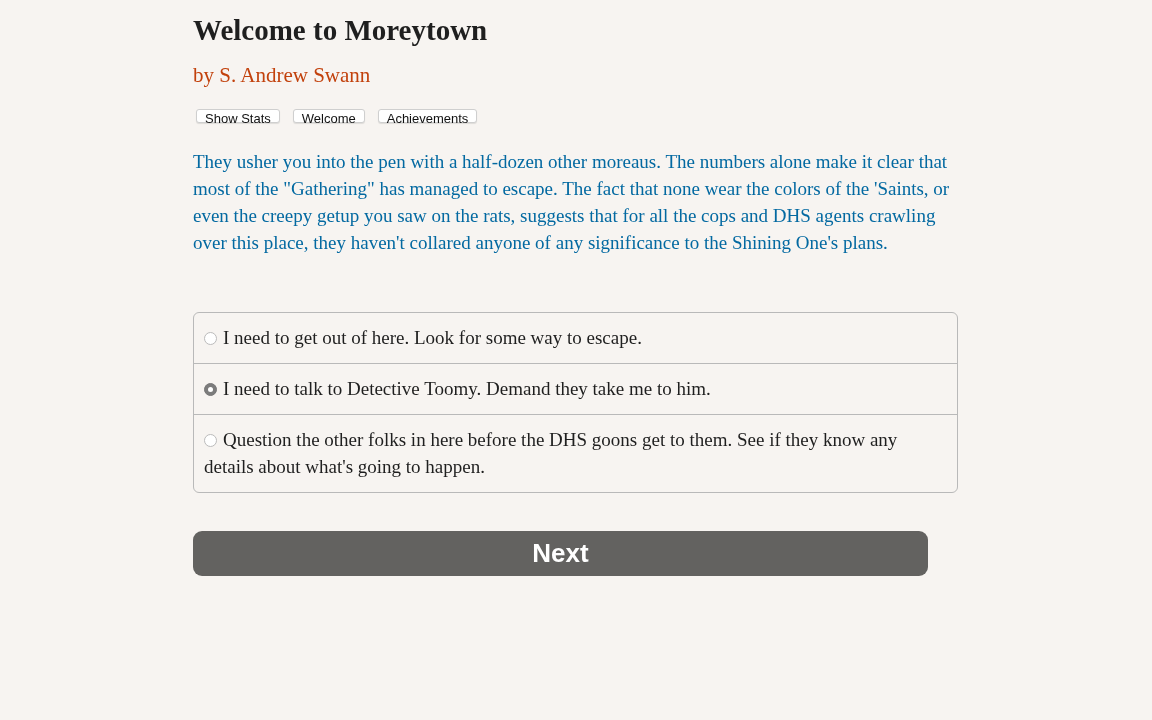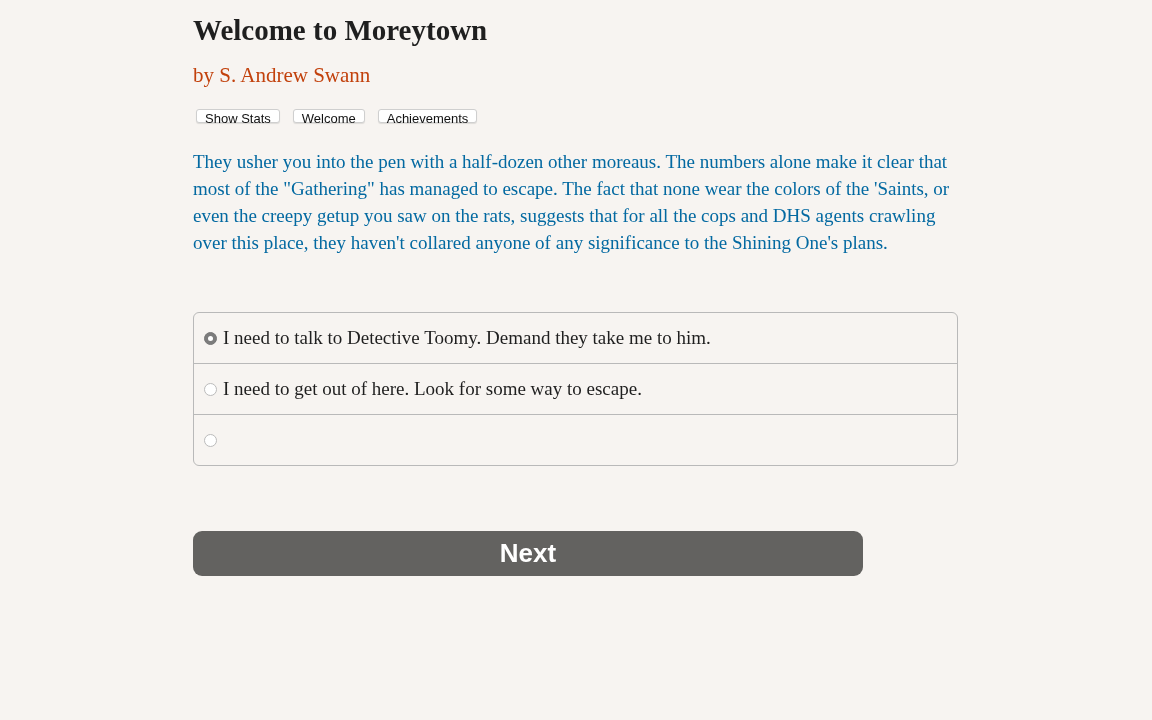--- a/index.html
+++ b/index.html
@@ -9,39 +9,39 @@
   .author { position:absolute; top:63px; left:0; font-size:21px; color:#c2410c; white-space:nowrap; }
   .btns { position:absolute; top:109px; left:3px; display:flex; gap:13px; }
   .sbtn { font-family:"Liberation Sans","DejaVu Sans",sans-serif; font-size:13px; background:#fff; border:1px solid #cfcfcf; border-radius:3px; padding:2px 8px; height:14px; box-sizing:border-box; color:#111; line-height:14px; box-shadow:0 1px 1px rgba(0,0,0,0.1); cursor:pointer; }
   .story { position:absolute; top:148px; left:0; width:765px; font-size:19px; line-height:27px; color:#0369a1; margin:0; }
   .choices { position:absolute; top:312px; left:0; width:763px; border:1px solid #b9b9b9; border-radius:6px; background:#f7f4f1; }
   .choice { padding:11px 10px 12px 10px; border-top:1px solid #b9b9b9; font-size:19px; line-height:27px; color:#1f1f1f; cursor:pointer; }
   .choice:first-child { border-top:none; }
   .radio { display:inline-block; width:13px; height:13px; border-radius:50%; border:1px solid #bbb; background:#fff; vertical-align:-1px; margin-right:6px; box-sizing:border-box; position:relative; }
   .radio.on { background:#7c7c7c; border-color:#777; }
   .radio.on::after { content:""; position:absolute; left:3px; top:3px; width:5px; height:5px; border-radius:50%; background:#fff; }
-  .next { position:absolute; top:531px; left:0; width:670px; height:45px; background:#636260; border:none; border-radius:9px; color:#fff; font-family:"Liberation Sans","DejaVu Sans",sans-serif; font-weight:bold; font-size:26px; cursor:pointer; }
+  .next { position:absolute; top:531px; left:0; width:735px; height:45px; background:#636260; border:none; border-radius:9px; color:#fff; font-family:"Liberation Sans","DejaVu Sans",sans-serif; font-weight:bold; font-size:26px; cursor:pointer; }
 </style>
 </head>
 <body>
 
 <div class="container">
   <h1>Welcome to Moreytown</h1>
   <div class="author">by S. Andrew Swann</div>
   <div class="btns">
     <button class="sbtn">Show Stats</button>
     <button class="sbtn">Welcome</button>
     <button class="sbtn">Achievements</button>
   </div>
   <p class="story">They usher you into the pen with a half-dozen other moreaus. The numbers alone make it clear that most of the "Gathering" has managed to escape. The fact that none wear the colors of the 'Saints, or even the creepy getup you saw on the rats, suggests that for all the cops and DHS agents crawling over this place, they haven't collared anyone of any significance to the Shining One's plans.</p>
   <div class="choices">
     <div class="choice">
+      <span class="radio"></span><span>I need to get out of here. Look for some way to escape.</span>
+    </div>
+    <div class="choice">
       <span class="radio on"></span><span>I need to talk to Detective Toomy. Demand they take me to him.</span>
     </div>
     <div class="choice">
-      <span class="radio"></span><span>I need to get out of here. Look for some way to escape.</span>
-    </div>
-    <div class="choice">
-      <span class="radio"></span>
+      <span class="radio"></span><span>Question the other folks in here before the DHS goons get to them. See if they know any details about what's going to happen.</span>
     </div>
   </div>
   <button class="next">Next</button>
 </div>
 
 </body></html>

